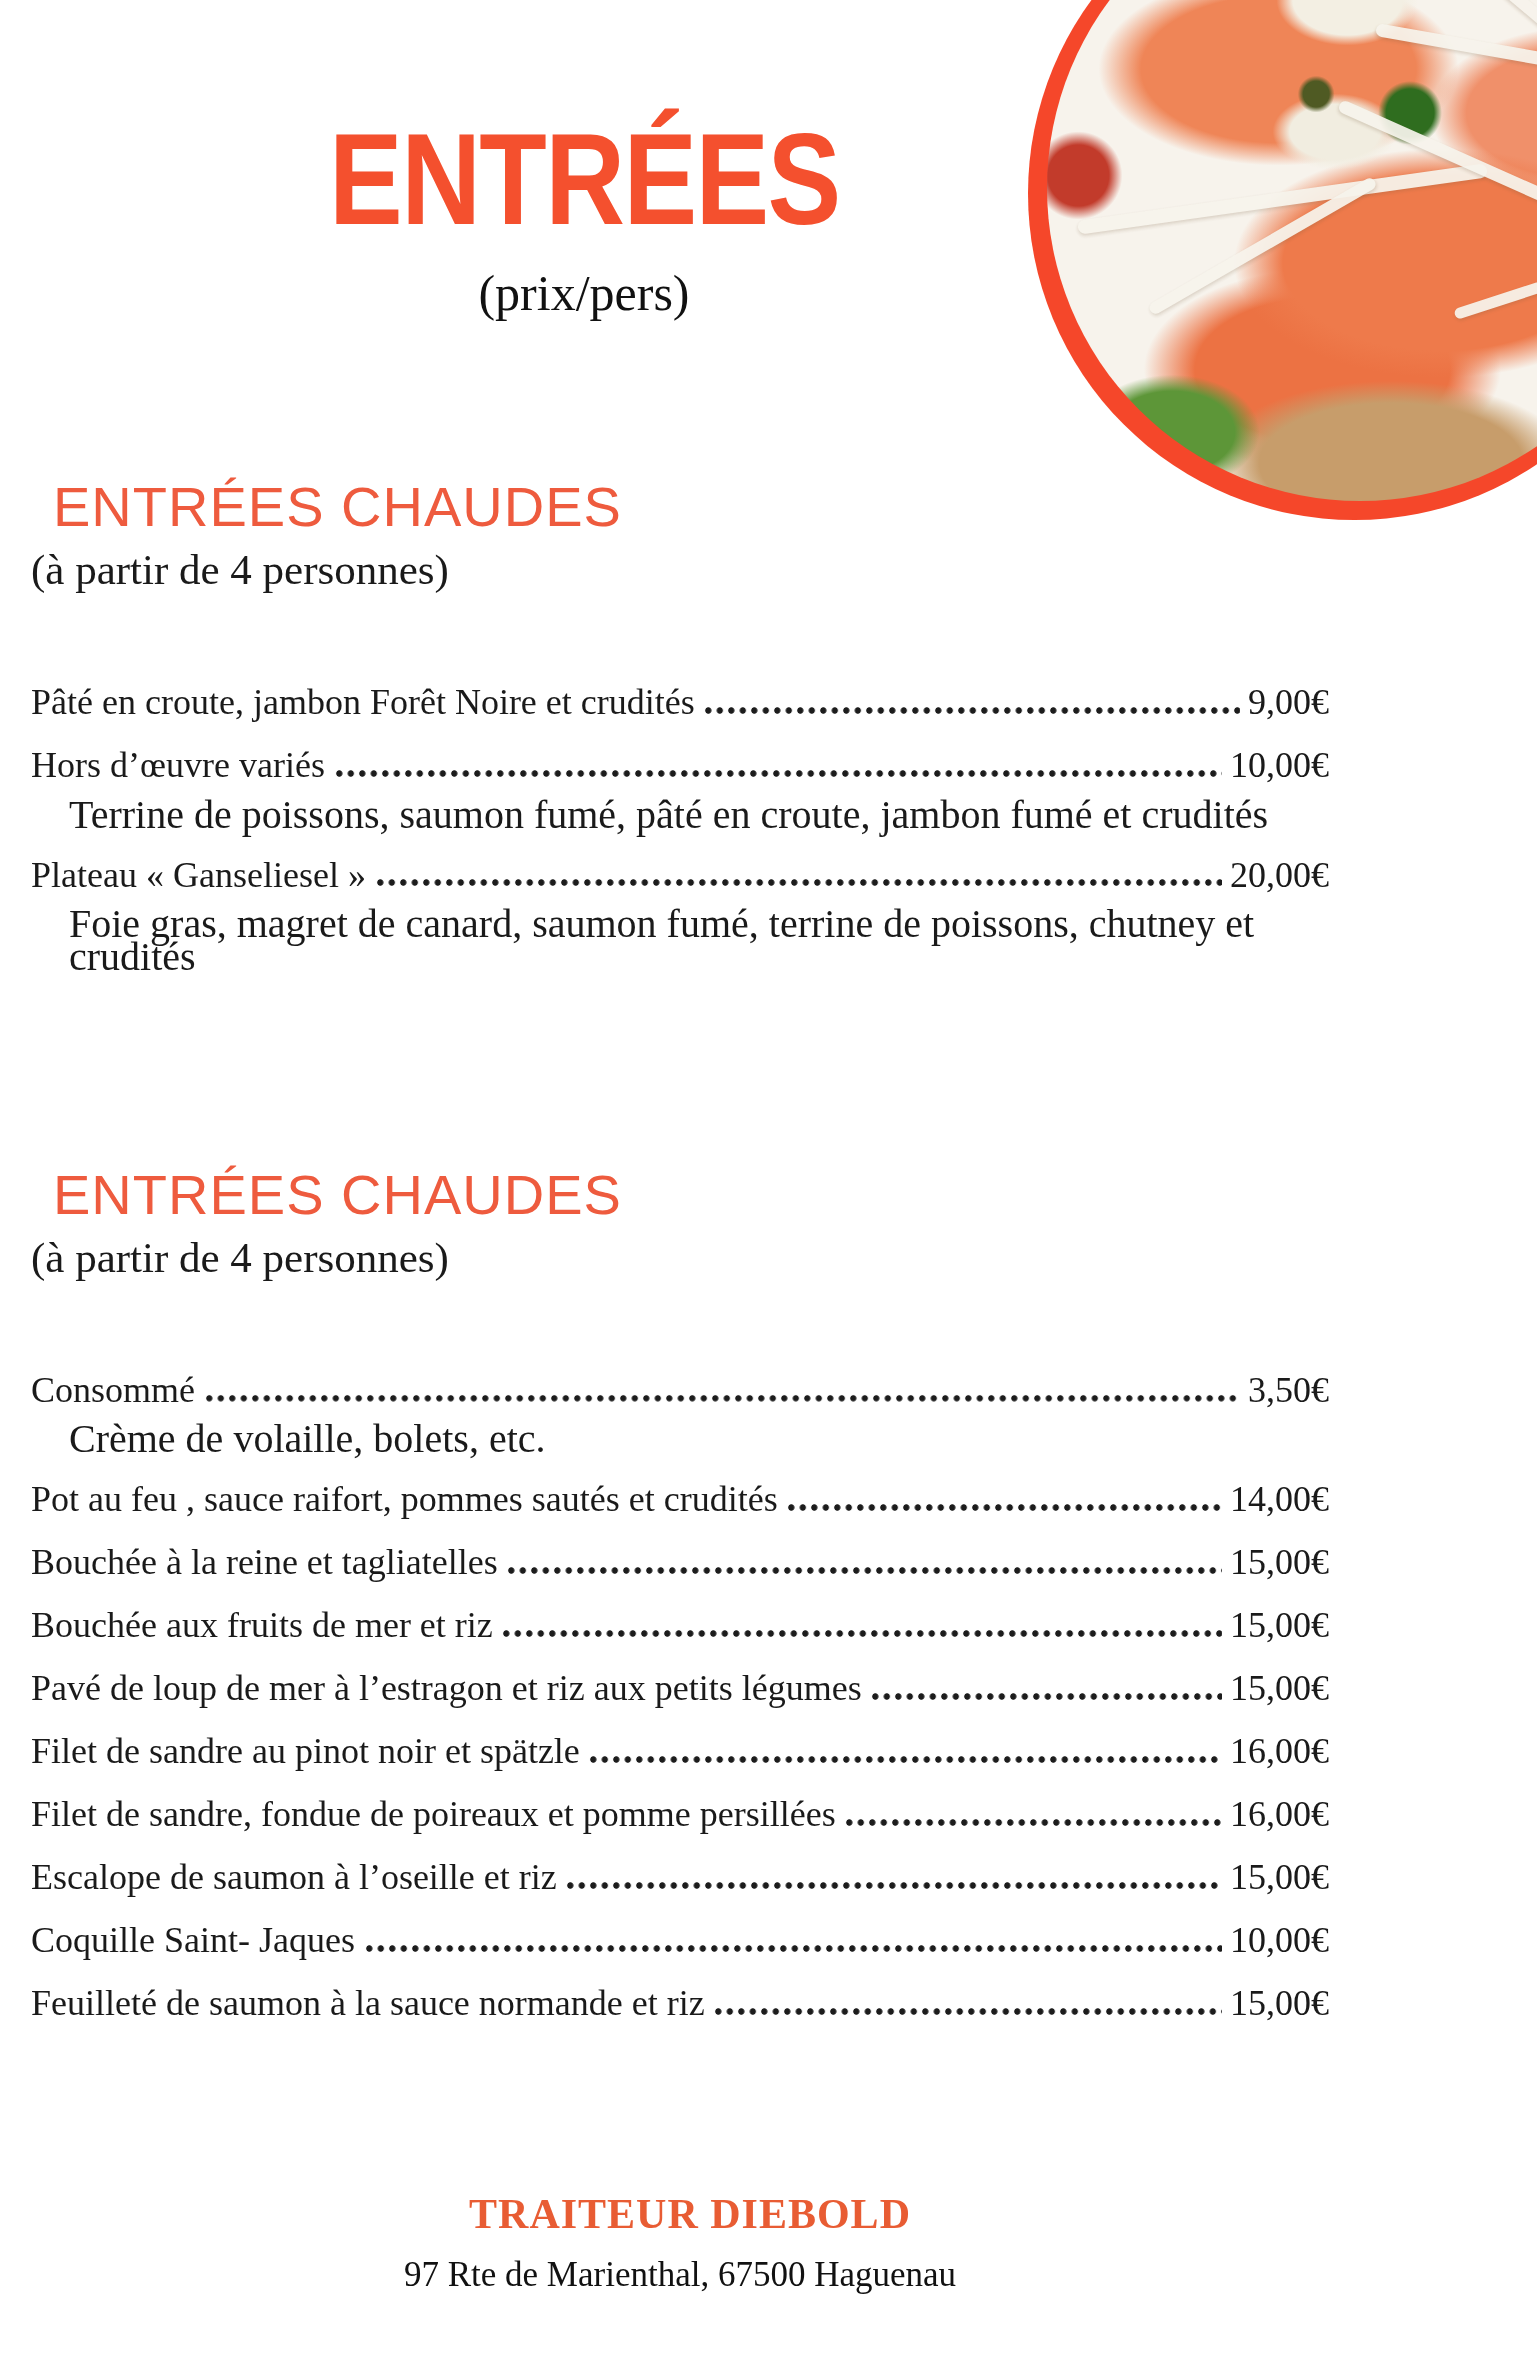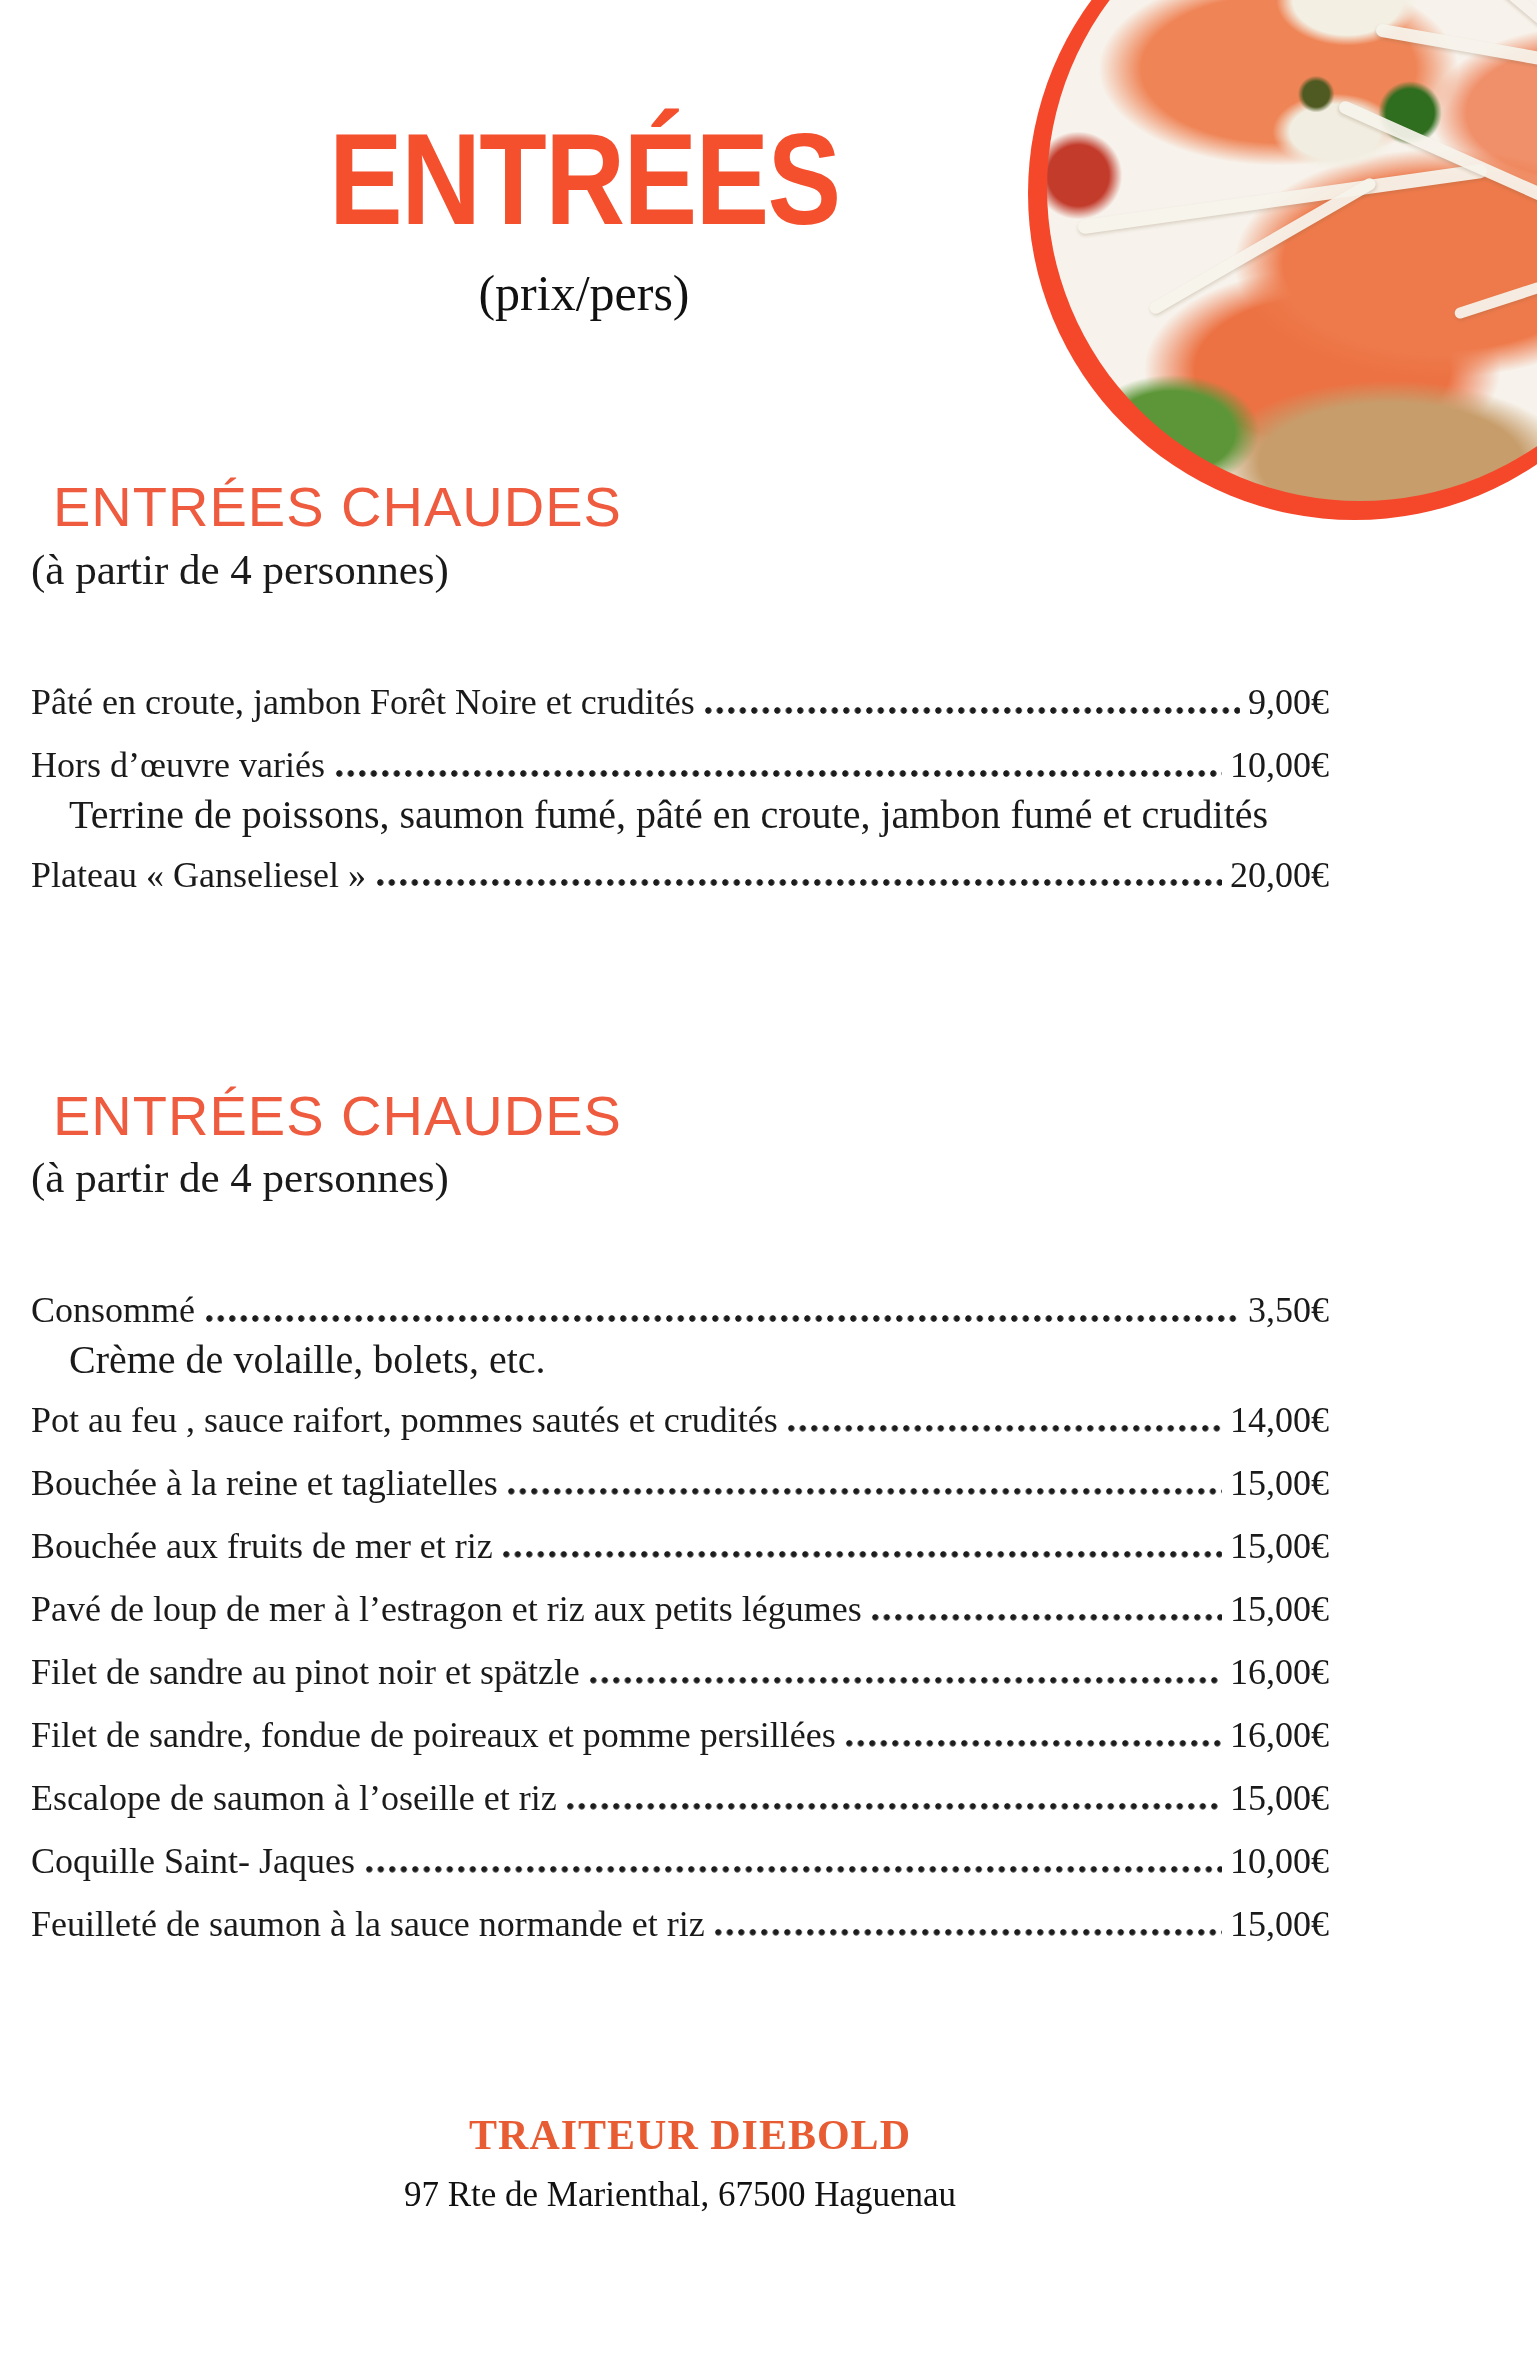--- a/index.html
+++ b/index.html
@@ -130,20 +130,21 @@
         <span class="leader"></span>
         <span class="price">10,00€</span>
       </div>
       <div class="desc">Terrine de poissons, saumon fumé, pâté en croute, jambon fumé et crudités</div>
 
       <div class="row">
         <span class="iname">Plateau « Ganseliesel »</span>
         <span class="leader"></span>
         <span class="price">20,00€</span>
       </div>
+      <div class="desc">Foie gras, magret de canard, saumon fumé, terrine de poissons, chutney et crudités</div>
     </div>
   </section>
 
   <section class="menu-section section-chaudes">
     <h2 style="color: rgb(238, 91, 62);">ENTRÉES CHAUDES</h2>
     <div class="note">(à partir de 4 personnes)</div>
 
     <div class="items">
       <div class="row">
         <span class="iname">Consommé</span>

